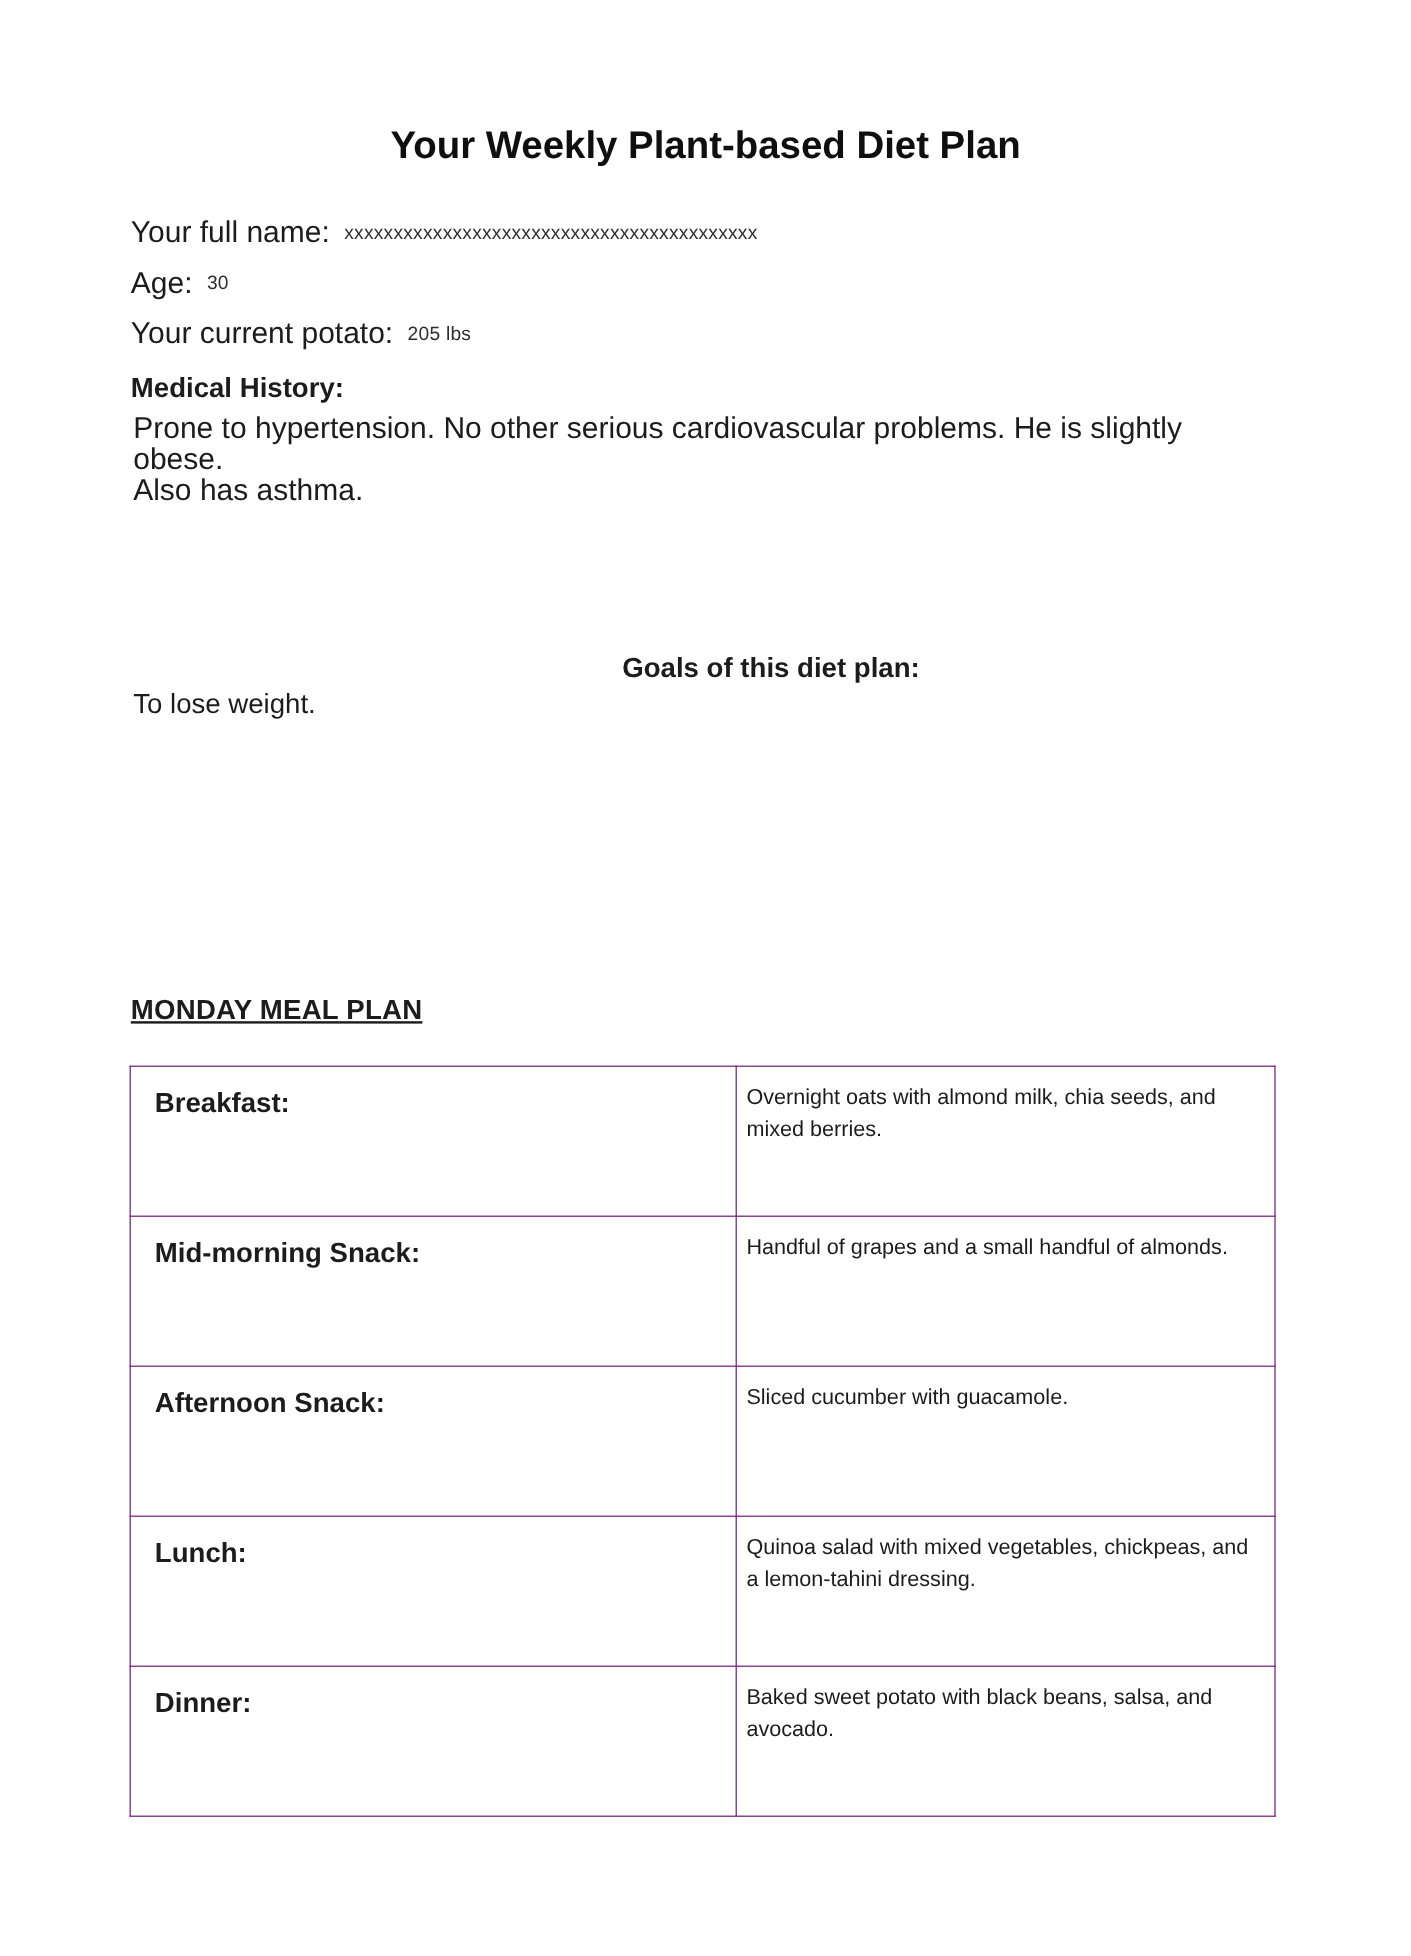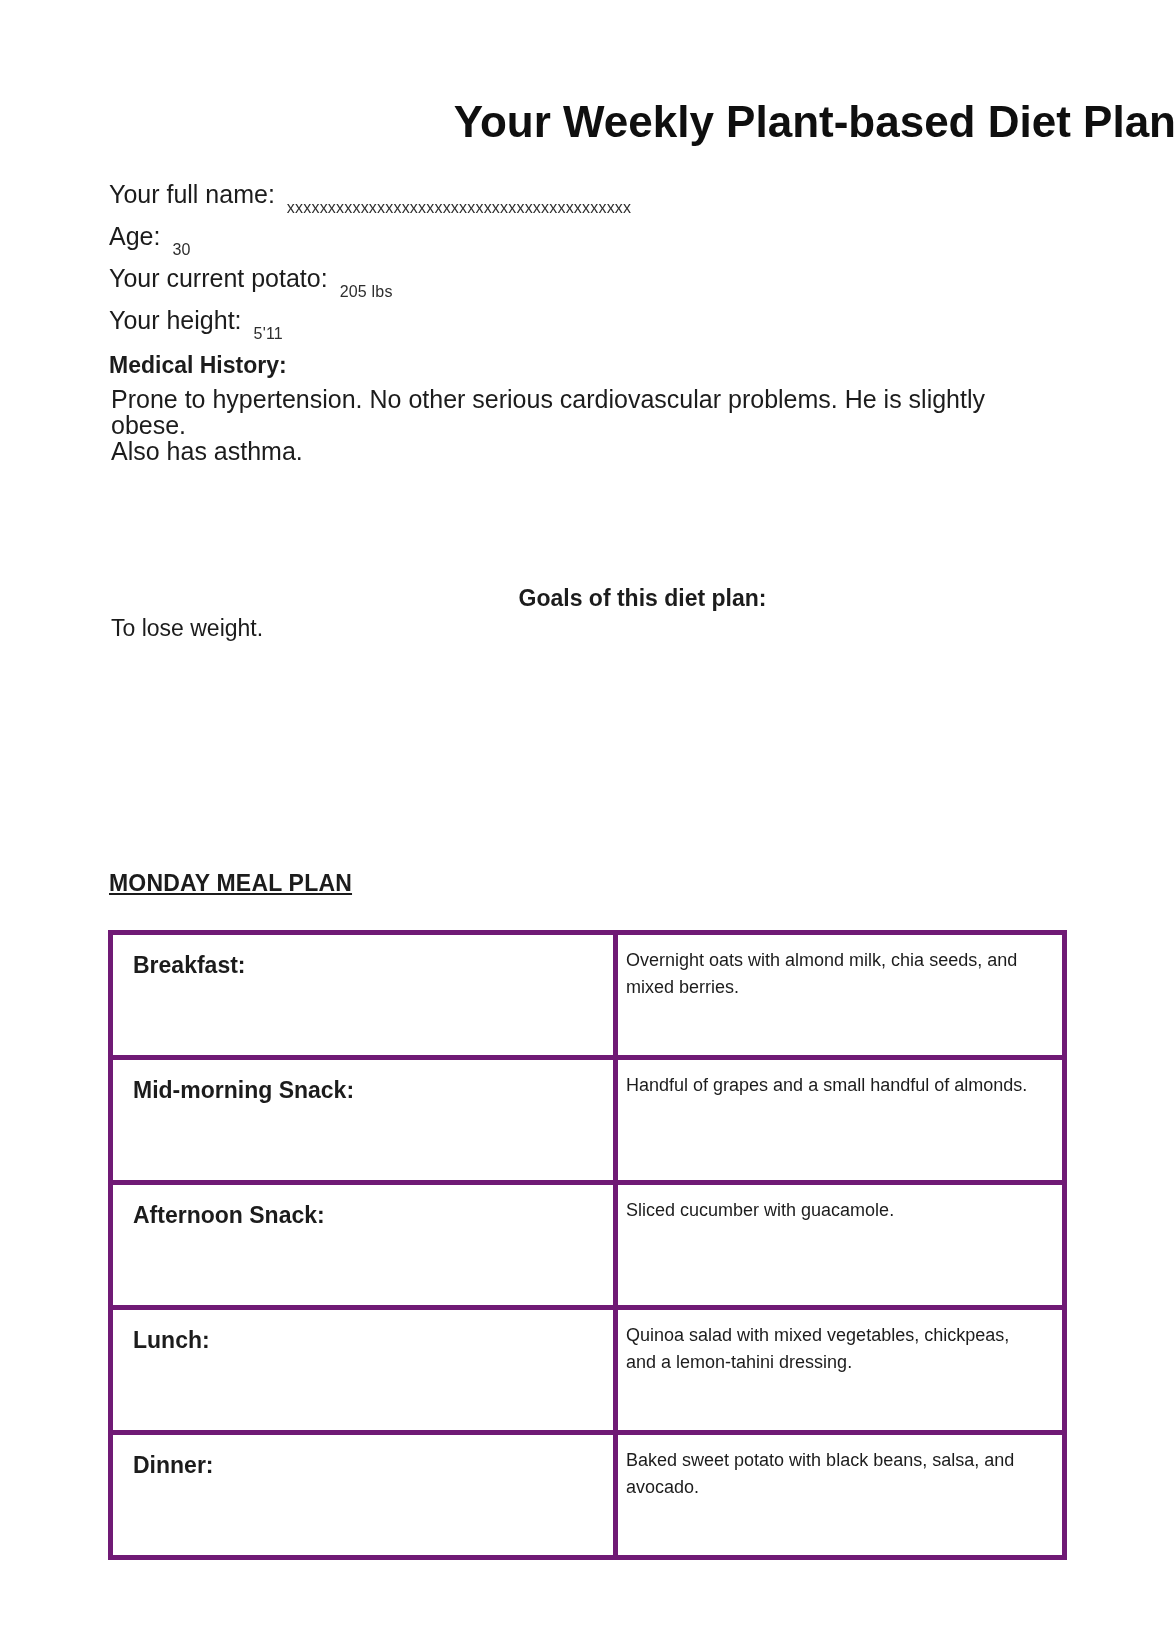--- a/index.html
+++ b/index.html
@@ -2,49 +2,49 @@
 <html><head>
 <meta charset="utf-8">
 <style>
   html, body { margin:0; padding:0; background:#ffffff; }
   body { font-family:"Liberation Sans", sans-serif; color:#1c1c1c; }
   .page {
     position:relative; width:1176px; height:1630px;
     background:#ffffff; overflow:hidden;
   }
   .doc-title {
-    padding-top:96px; text-align:right;
-    font-size:44px; font-weight:bold; line-height:51px; color:#0f0f0f;
+    padding-top:96px; text-align:center;
+    font-size:32px; font-weight:bold; line-height:51px; color:#0f0f0f;
   }
   .fields { margin:35px 0 0 109px; }
   .field { height:24px; line-height:24px; margin-bottom:18px; white-space:nowrap; }
   .field-label { font-weight:normal; font-size:25px; }
   .field-value {
     font-size:16px; margin-left:12px; color:#2e2e2e;
-    vertical-align:top; position:relative; top:14px; letter-spacing:0.2px;
+    vertical-align:top; position:relative; top:1px; letter-spacing:0.2px;
   }
   .section-label {
     margin:21px 0 0 109px; font-weight:bold; font-size:23px; line-height:24px;
   }
   .paragraph {
     margin:9px 0 0 111px; font-size:25px; line-height:26px;
     max-width:945px; white-space:pre-line;
   }
   .goals-label { margin-top:122px;text-align:center; }
   .goal-text { margin:6px 0 0 111px; font-size:23px; line-height:24px; }
   .meal-heading {
     margin:231px 0 0 109px; font-weight:bold; font-size:23px; line-height:24px;
     text-decoration:underline; letter-spacing:0.2px;
   }
   table.meal-table {
     border-collapse:collapse; table-layout:fixed;
     margin:35px 0 0 108px; width:954px;
   }
   table.meal-table td {
-    border:5px solid #701a75; vertical-align:top;
+    border:1px solid #701a75; vertical-align:top;
     box-sizing:border-box; height:125px;
   }
   td.meal-cell { width:505px; padding:18px 0 0 20px; font-weight:bold; font-size:23px; line-height:24px; }
   td.desc-cell { width:449px; padding:12px 21px 0 8px; font-size:18px; line-height:27px; }
 </style>
 </head>
 <body>
 
 <div class="page">
 
@@ -52,23 +52,20 @@
 
   <div class="fields">
     <div class="field">
       <span class="field-label">Your full name:</span><span class="field-value">xxxxxxxxxxxxxxxxxxxxxxxxxxxxxxxxxxxxxxxxxx</span>
     </div>
     <div class="field">
       <span class="field-label">Age:</span><span class="field-value">30</span>
     </div>
     <div class="field">
       <span class="field-label">Your current potato:</span><span class="field-value">205 lbs</span>
-    </div>
-    <div class="field">
-      <span class="field-label">Your height:</span><span class="field-value">5'11</span>
     </div>
   </div>
 
   <div class="section-label">Medical History:</div>
   <div class="paragraph">Prone to hypertension. No other serious cardiovascular problems. He is slightly obese.
 Also has asthma.</div>
 
   <div class="section-label goals-label">Goals of this diet plan:</div>
   <div class="goal-text">To lose weight.</div>
 

